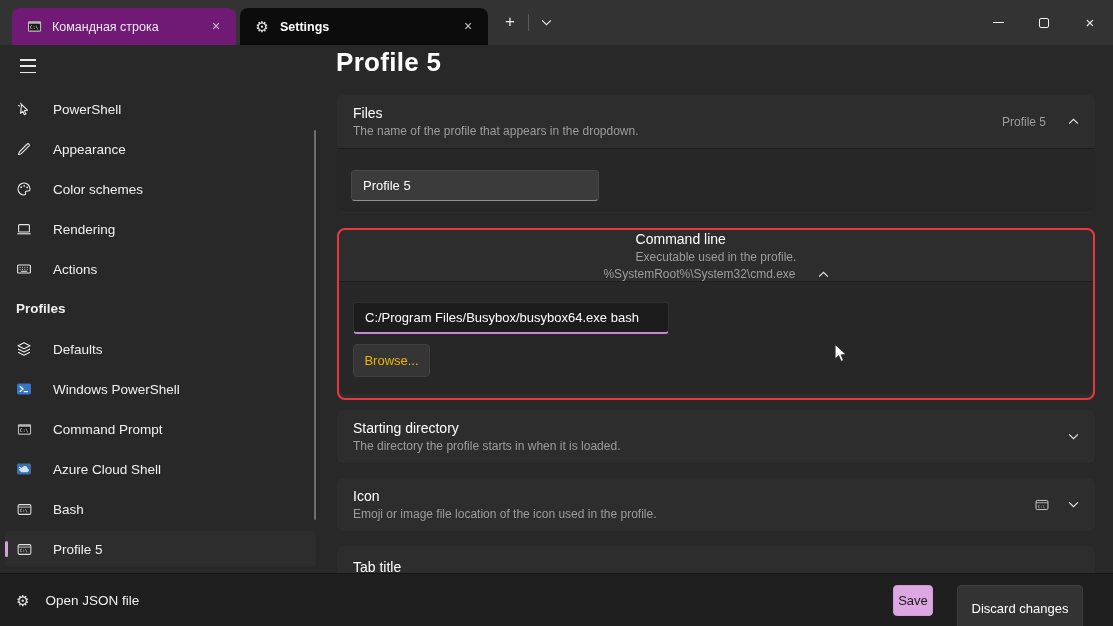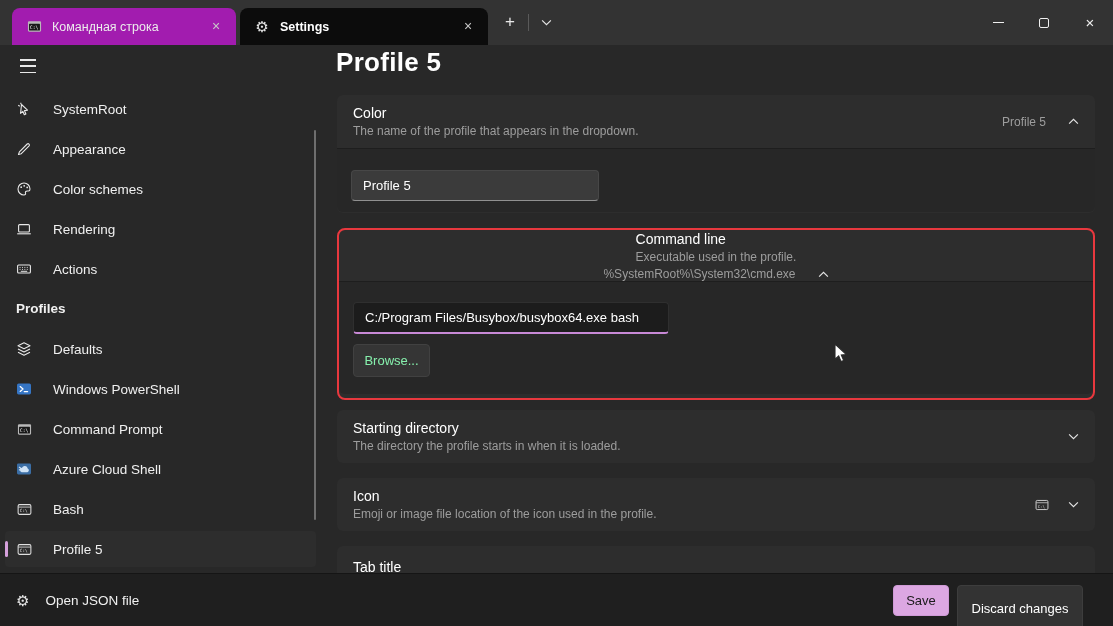--- a/index.html
+++ b/index.html
@@ -4,21 +4,21 @@
 <style>
   * { margin:0; padding:0; box-sizing:border-box; }
   body { background:#111; font-family:"Liberation Sans", sans-serif; }
   .app { position:relative; width:1113px; height:626px; background:#282828; color:#fff;
          overflow:hidden; font-family:"Liberation Sans", sans-serif; }
 
   
   .titlebar { position:absolute; left:0; top:0; width:1113px; height:45px; background:#333333; }
   .tab { position:absolute; bottom:0; height:37px; display:flex; align-items:center;
          padding:0 10px 0 14px; font-size:12.5px; cursor:default; }
-  .tab-inactive { left:12px; width:224px; color:#ececec; background:#a21caf; border-radius:8px 8px 0 0;justify-content:center; }
+  .tab-inactive { left:12px; width:224px; color:#ececec; background:#701a75; border-radius:8px 8px 0 0;justify-content:center; }
   .tab-active { left:240px; width:248px; color:#ffffff; background:#0c0c0c; border-radius:8px 8px 0 0; }
   .tab .ticon { width:16px; height:16px; margin-right:10px; flex:0 0 auto; display:flex; align-items:center; justify-content:center; }
   .tab-label { flex:1; white-space:nowrap; overflow:hidden; }
   .tab-active .tab-label { font-weight:700; }
   .tab-close { width:20px; height:20px; line-height:19px; text-align:center; color:#c8c8c8;
                font-size:14px; border-radius:3px; }
   .tb-plus { position:absolute; left:496px; top:9px; width:28px; height:27px; text-align:center;
              line-height:26px; font-size:17px; color:#e8e8e8; border-radius:4px; }
   .tb-divider { position:absolute; left:528px; top:14px; width:1px; height:17px; background:#5a5a5a; }
   .tb-drop { position:absolute; left:533px; top:9px; width:26px; height:27px; display:flex;
@@ -56,32 +56,32 @@
   .card-body { position:relative; background:#272727; border-top:1px solid #1e1e1e; border-radius:0 0 6px 6px; }
   .card-cmd { border:2px solid #e8383e; border-radius:8px; }
   .card-cmd .card-hdr { height:51px;flex-direction:column; }
   .input-name { position:absolute; left:14px; top:21px; width:248px; height:31px; background:#3b3b3b;
                 border:1px solid #474747; border-bottom:1px solid #909090; border-radius:4px;
                 color:#fff; font-size:13px; padding:0 11px; font-family:"Liberation Sans", sans-serif; }
   .input-cmd { position:absolute; left:14px; top:20px; width:316px; height:32px; background:#1c1c1c;
                border:1px solid #2f2f2f; border-bottom:2px solid #c889d6; border-radius:4px;
                color:#fff; font-size:13px; padding:0 11px; font-family:"Liberation Sans", sans-serif; }
   .browse-btn { position:absolute; left:14px; top:62px; width:77px; height:33px; background:#353535;
-                border:1px solid #414141; border-radius:4px; color:#86efac; font-size:13px;
+                border:1px solid #414141; border-radius:4px; color:#eab308; font-size:13px;
                 font-family:"Liberation Sans", sans-serif; }
   .hdr-top { align-items:flex-start; }
   .hdr-top .hdr-left { padding-top:12px;align-items:flex-end; }
 
   
   .footer { position:absolute; left:0; top:573px; width:1113px; height:53px; background:#1f1f1f;
             border-top:1px solid #151515; }
   .openjson { position:absolute; left:16px; top:11px; height:30px; display:flex; align-items:center;
               gap:16px; font-size:13.5px; color:#f0f0f0; background:none; border:none;
               font-family:"Liberation Sans", sans-serif; }
-  .save-btn { position:absolute; left:893px; top:11px; width:56px; height:31px; background:#dca7e2;
+  .save-btn { position:absolute; left:893px; top:11px; width:40px; height:31px; background:#dca7e2;
               color:#1a1a1a; border:1px solid #cf9ad6; border-radius:4px; font-size:13px;
               font-family:"Liberation Sans", sans-serif; }
   .discard-btn { position:absolute; left:957px; top:11px; width:126px; height:46px; background:#333333;
                  color:#fff; border:1px solid #3d3d3d; border-radius:4px; font-size:13px;
                  font-family:"Liberation Sans", sans-serif; }
   .gear-glyph { font-size:15px; color:#e4e4e4; line-height:1; }
   .cursor-overlay { position:absolute; left:833px; top:343px; pointer-events:none; }
   svg { display:block; }
 </style>
 </head>
@@ -137,21 +137,21 @@
         <span></span>
     </div>
 
     <div class="nav-item" style="top:46px">
       <span class="nicon">
         <svg width="16" height="16" viewBox="0 0 16 16">
             <path d="M5.5 3.5 L11.5 9.2 L8.4 9.6 L9.9 13 L8.3 13.7 L6.8 10.3 L4.6 12.4 Z" fill="none" stroke="#e8e8e8" stroke-width="1.1" stroke-linejoin="round"></path>
             <path d="M2.2 4.2 L3.8 5.2 M4.6 1.8 L5.2 3.4" stroke="#e8e8e8" stroke-width="1.1"></path>
           </svg>
       </span>
-      <span>SystemRoot</span>
+      <span>PowerShell</span>
     </div>
     <div class="nav-item" style="top:86px">
       <span class="nicon">
         <svg width="16" height="16" viewBox="0 0 16 16">
             <path d="M2.5 13.5 L3.4 10.8 L11.2 3 a1.35 1.35 0 0 1 1.9 1.9 L5.3 12.7 Z" fill="none" stroke="#e8e8e8" stroke-width="1.1" stroke-linejoin="round"></path>
           </svg>
       </span>
       <span>Appearance</span>
     </div>
     <div class="nav-item" style="top:126px">
@@ -250,21 +250,21 @@
 
     <div class="sb-scroll"></div>
   </div>
 
   <div class="main">
     <div class="page-title">Profile 5</div>
 
     <div class="card" style="top:50px;height:118px">
       <div class="card-hdr">
         <div class="hdr-left">
-          <span class="exp-title">Color</span>
+          <span class="exp-title">Files</span>
           <span class="exp-desc">The name of the profile that appears in the dropdown.</span>
         </div>
         <div class="hdr-right">
           <span>Profile 5</span>
           <svg width="11" height="7" viewBox="0 0 12 8">
               <polyline points="1,6.5 6,1.5 11,6.5" fill="none" stroke="#e6e6e6" stroke-width="1.3"></polyline>
             </svg>
         </div>
       </div>
       <div class="card-body" style="height:64px">

